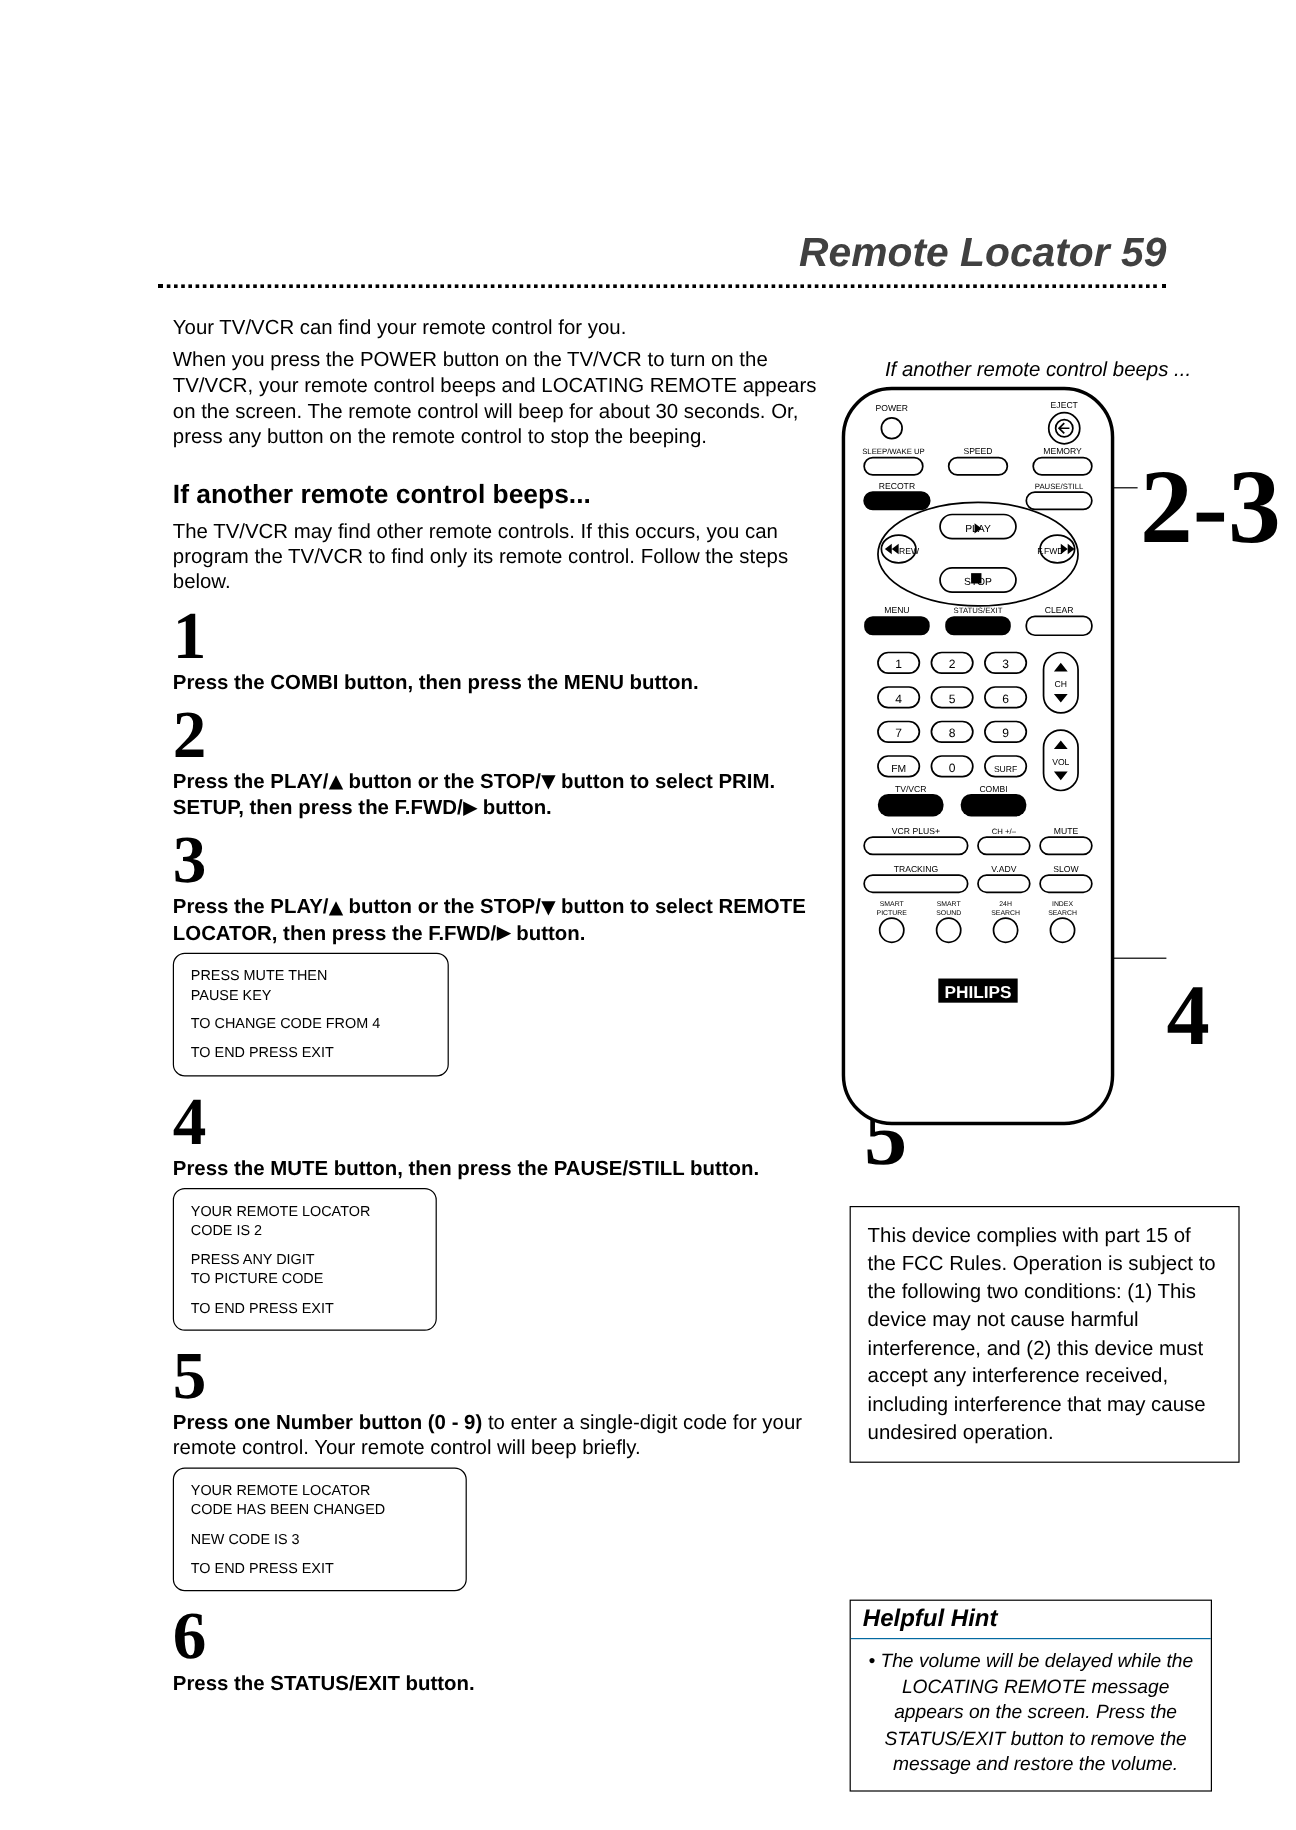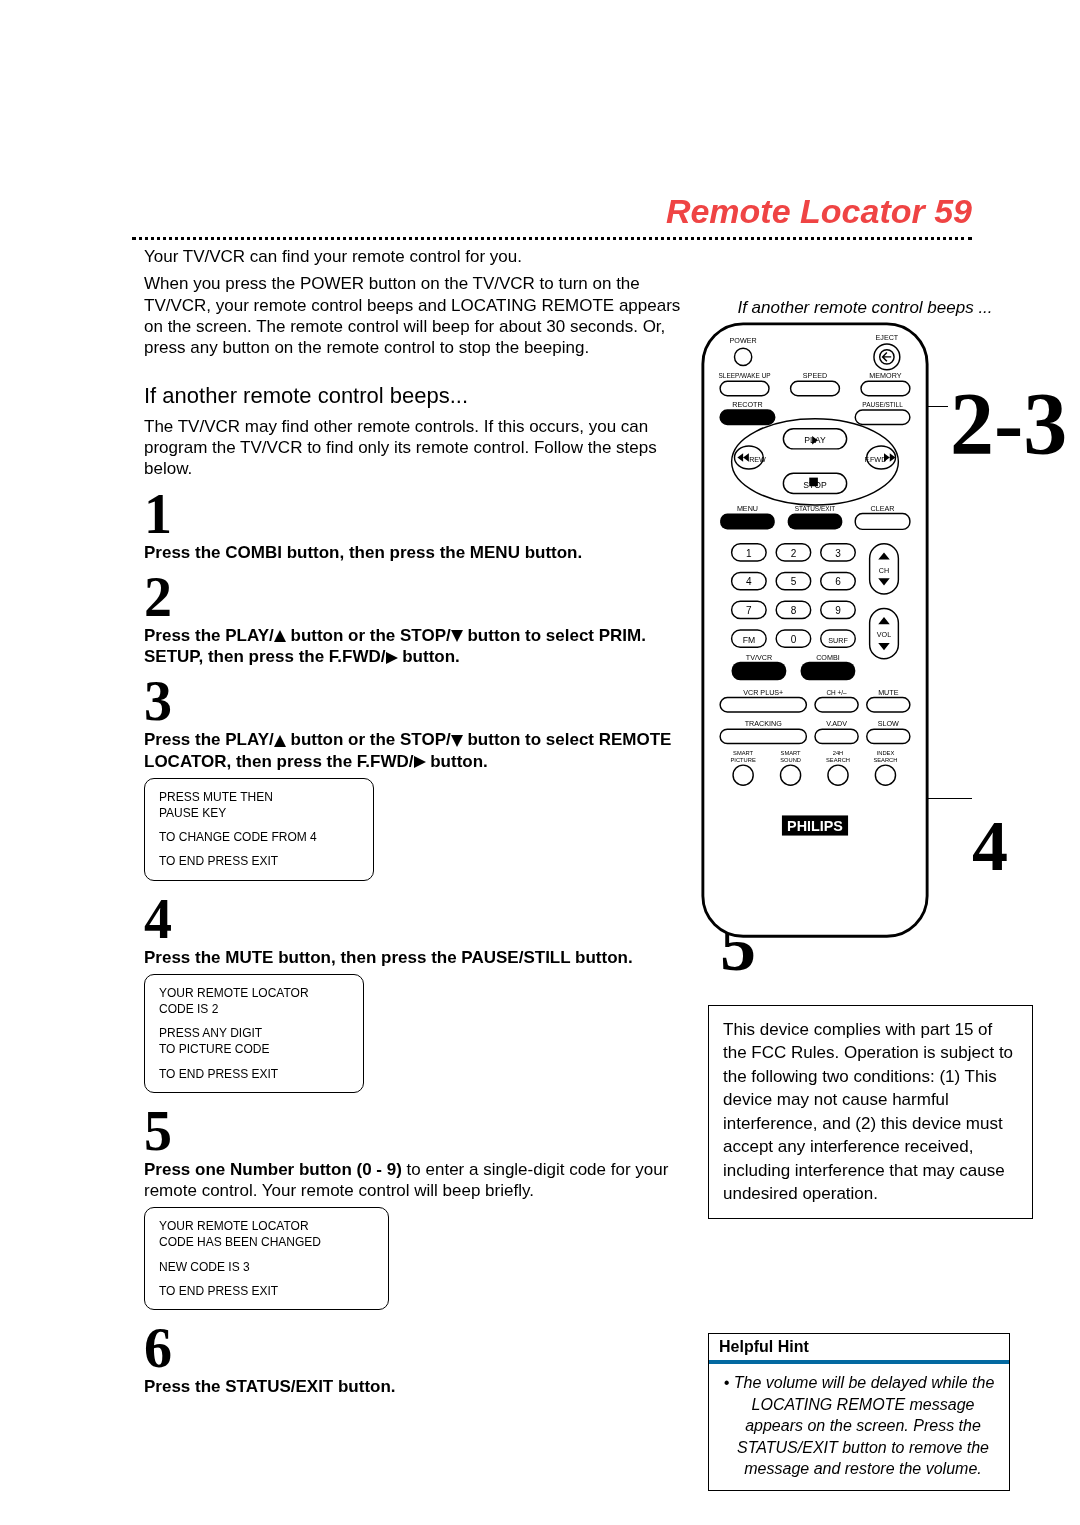--- a/index.html
+++ b/index.html
@@ -1,41 +1,41 @@
 <!DOCTYPE html>
 <html><head>
 <meta charset="utf-8">
 <style>
   body { margin:0; padding:0; background:#fff; font-family: Arial, Helvetica, sans-serif; color:#000; width:1080px; }
   .page { position:relative; width:1080px; height:1525px; }
   
-  .hdr-title { position:absolute; right:108px; top:192px; font-style:italic; font-weight:bold; font-size:34px; color:#ef4444;text-align:right; }
+  .hdr-title { position:absolute; right:108px; top:192px; font-style:italic; font-weight:bold; font-size:34px; color:#404040;text-align:right; }
   .hdr-dots { position:absolute; left:132px; right:108px; top:237px; border-top:3px dotted #000; }
   
-  .leftcol { position:absolute; left:144px; top:246px; width:555px; font-size:17px; line-height:1.25; }
+  .leftcol { position:absolute; left:144px; top:262px; width:555px; font-size:17px; line-height:1.25; }
   .leftcol p { margin:0 0 6px 0; }
-  .sub-head { font-size:22px; font-weight:normal; margin:24px 0 6px 0; }
+  .sub-head { font-size:22px; font-weight:bold; margin:24px 0 6px 0; }
   .stepnum { font-family: "Times New Roman", serif; font-weight:bold; font-size:56px; margin:6px 0 0 0; line-height:1; }
   .stepbody { font-size:17px; margin:0 0 6px 0; }
   .stepbody b { font-weight:bold; }
   .tri-up { display:inline-block; width:0; height:0; border-left:6px solid transparent; border-right:6px solid transparent; border-bottom:12px solid #000; vertical-align:middle; }
   .tri-down { display:inline-block; width:0; height:0; border-left:6px solid transparent; border-right:6px solid transparent; border-top:12px solid #000; vertical-align:middle; }
   .tri-right { display:inline-block; width:0; height:0; border-top:6px solid transparent; border-bottom:6px solid transparent; border-left:12px solid #000; vertical-align:middle; }
   
   .osd { border:1px solid #000; border-radius:10px; padding:10px 14px; font-size:12px; font-family: Arial, sans-serif; line-height:1.35; width:200px; margin:6px 16px 10px 0; }
   .osd .gap { height:8px; }
   
   .caption { position:absolute; left:710px; top:298px; width:310px; text-align:center; font-style:italic; font-size:17px; }
   
   .remote-wrap { position:absolute; left:700px; top:320px; width:340px;text-decoration:underline; }
   
   .fcc { position:absolute; left:708px; top:1005px; width:295px; border:1px solid #000; padding:12px 14px; font-size:17px; line-height:1.38; }
   
   .hint { position:absolute; left:708px; top:1333px; width:300px; border:1px solid #000; }
-  .hint-head { border-bottom:4px solid #0369a1; font-weight:bold; font-size:16px; padding:4px 10px; }
+  .hint-head { border-bottom:1px solid #0369a1; font-style:italic; font-weight:bold; font-size:20px; padding:4px 10px; }
   .hint-body { font-style:italic; font-size:16px; padding:8px 10px 10px 18px; line-height:1.35; text-indent:-8px;text-align:center; }
   
   .callout { position:absolute; font-family:"Times New Roman", serif; font-weight:bold; font-size:72px; line-height:1;margin-top:45px; }
   
   .lead-h { position:absolute; height:1px; background:#000; }
   .lead-v { position:absolute; width:1px; background:#000; }
   .remote-svg text { font-family: Arial, sans-serif; }
 </style>
 </head>
 <body>

